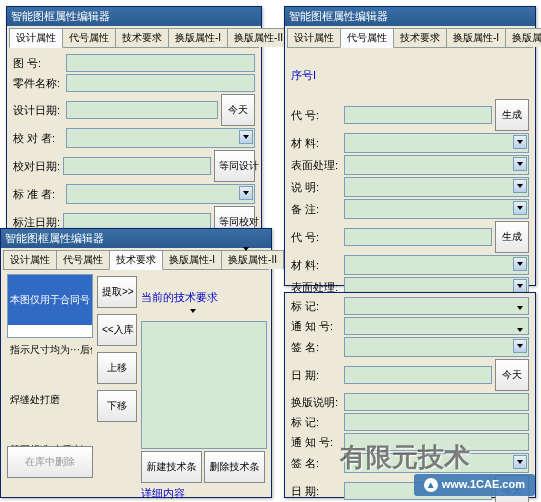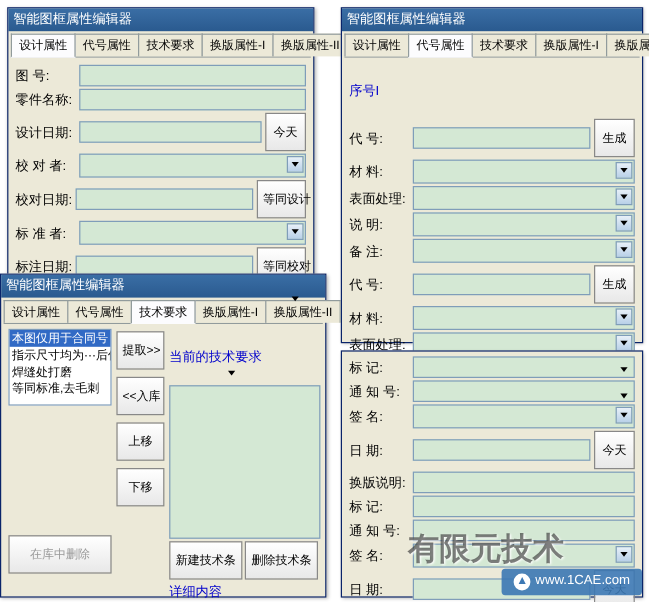--- a/index.html
+++ b/index.html
@@ -14,24 +14,24 @@
 .inp{flex:1;height:16px;border:1px solid #7f9db9;background:#d4e8d4;padding:0 2px;font-size:11px}
 .combo{flex:1;height:18px;border:1px solid #7f9db9;background:#d4e8d4;display:flex;align-items:center;position:relative}
 .combo::after{content:'';position:absolute;right:1px;top:1px;width:14px;height:14px;background:linear-gradient(#e8f0f8,#b8d0e8);border:1px solid #7f9db9;box-sizing:border-box}
 .combo::before{content:'';position:absolute;right:5px;top:6px;border-left:3px solid transparent;border-right:3px solid transparent;border-top:4px solid #000;z-index:1}
 .btn{height:32px;padding:0 4px;background:linear-gradient(#fff,#e8e8e8);border:1px solid #888;font-size:10px;cursor:pointer;white-space:nowrap;min-width:34px}
 .btn-row{display:flex;justify-content:space-around;padding:4px;gap:4px}
 .group-lbl{color:#0000cc;font-size:11px;margin:16px 0}
 .checkbox{width:12px;height:12px;border:1px solid #7f9db9;background:#fff;display:inline-block;vertical-align:middle}
 .textarea{border:1px solid #7f9db9;background:#d4e8d4;min-height:80px;width:100%}
 .listbox{border:1px solid #7f9db9;background:#fff;font-size:10px}
-.listbox div{padding:0 2px;white-space:nowrap;overflow:hidden}
+.listbox div{padding:18px 2px;white-space:nowrap;overflow:hidden}
 .listbox .sel{background:#316ac5;color:#fff}
 .watermark{position:absolute;font-size:26px;color:rgba(0,0,0,.5);font-weight:bold;pointer-events:none;text-shadow:1px 1px 2px #fff}
-.logo{position:absolute;right:6px;bottom:6px;font-size:11px;font-weight:normal;color:#fff;background:rgba(60,120,180,.9);padding:4px 10px;border-radius:3px}
+.logo{position:absolute;right:6px;bottom:6px;font-size:11px;font-weight:bold;color:#fff;background:rgba(60,120,180,.9);padding:4px 10px;border-radius:3px}
 .logo-badge{display:inline-block;width:14px;height:14px;background:#fff;color:#3c78b4;border-radius:50%;text-align:center;line-height:14px;margin-right:4px;font-size:10px}
 </style>
 </head>
 <body>
 
 <div class="win" style="left:6px;top:6px;width:254px;height:228px">
   <div class="titlebar">智能图框属性编辑器</div>
   <div class="tabs">
     <div class="tab active">设计属性</div>
     <div class="tab">代号属性</div>

